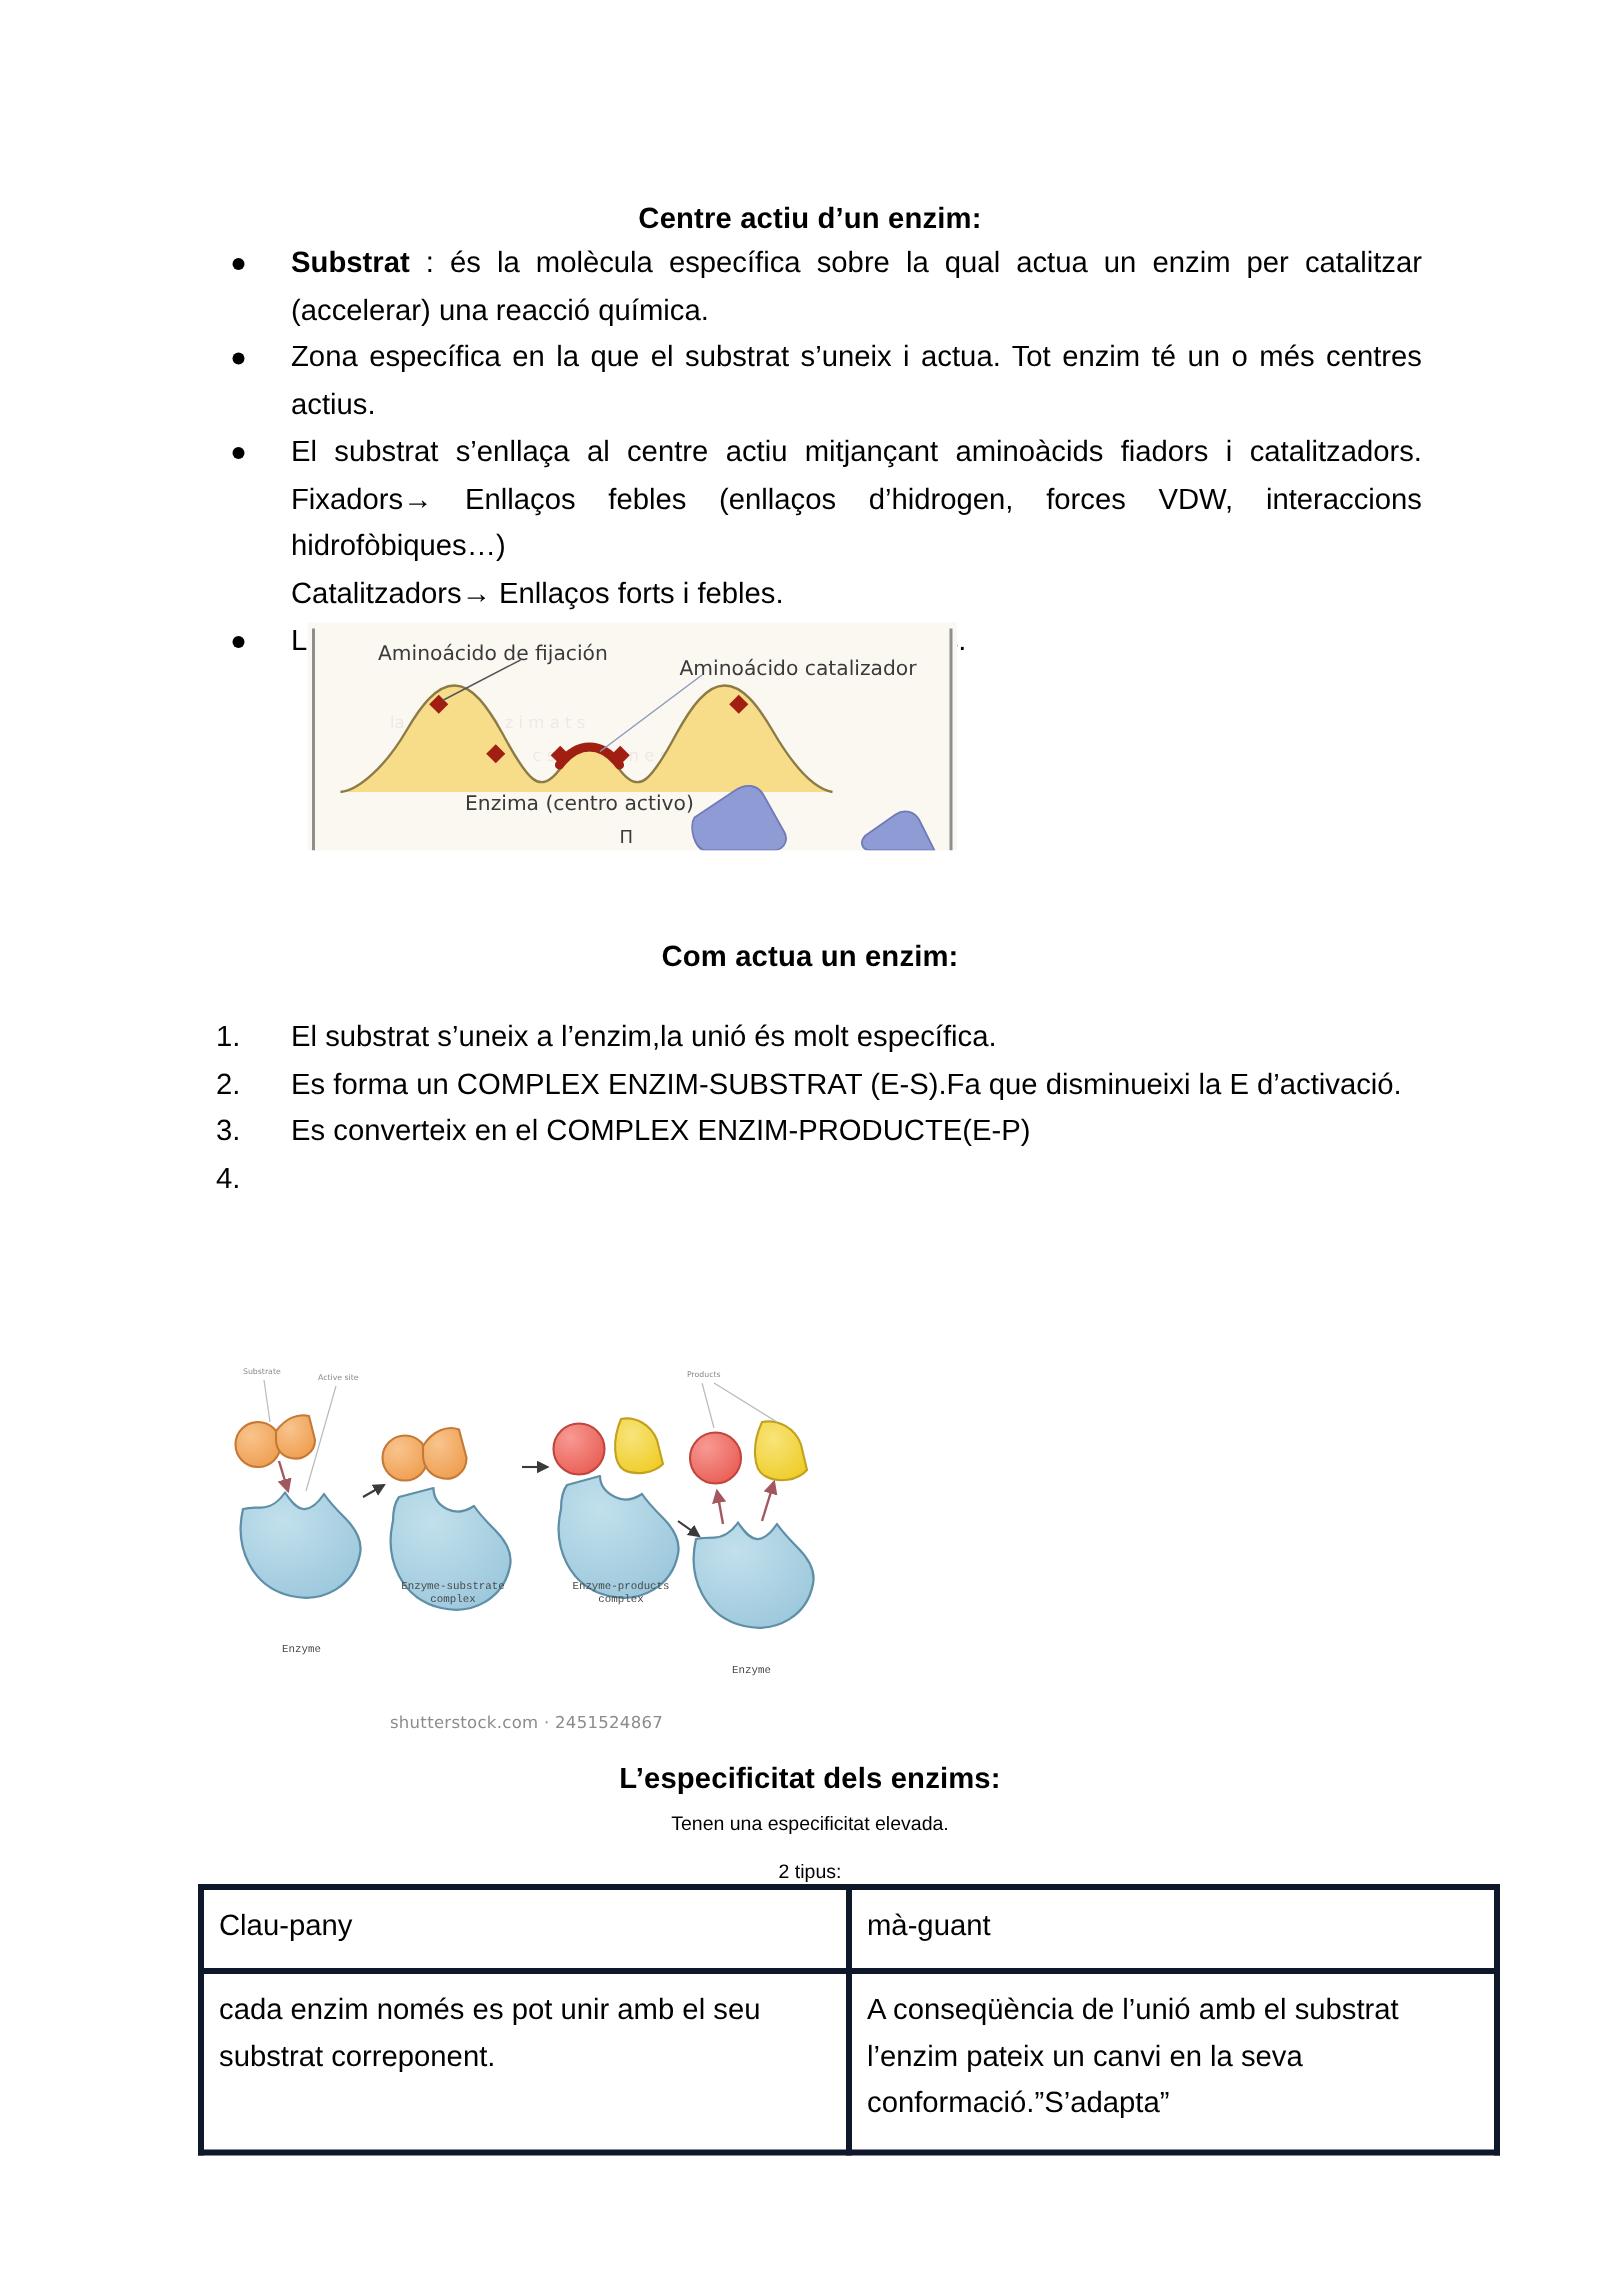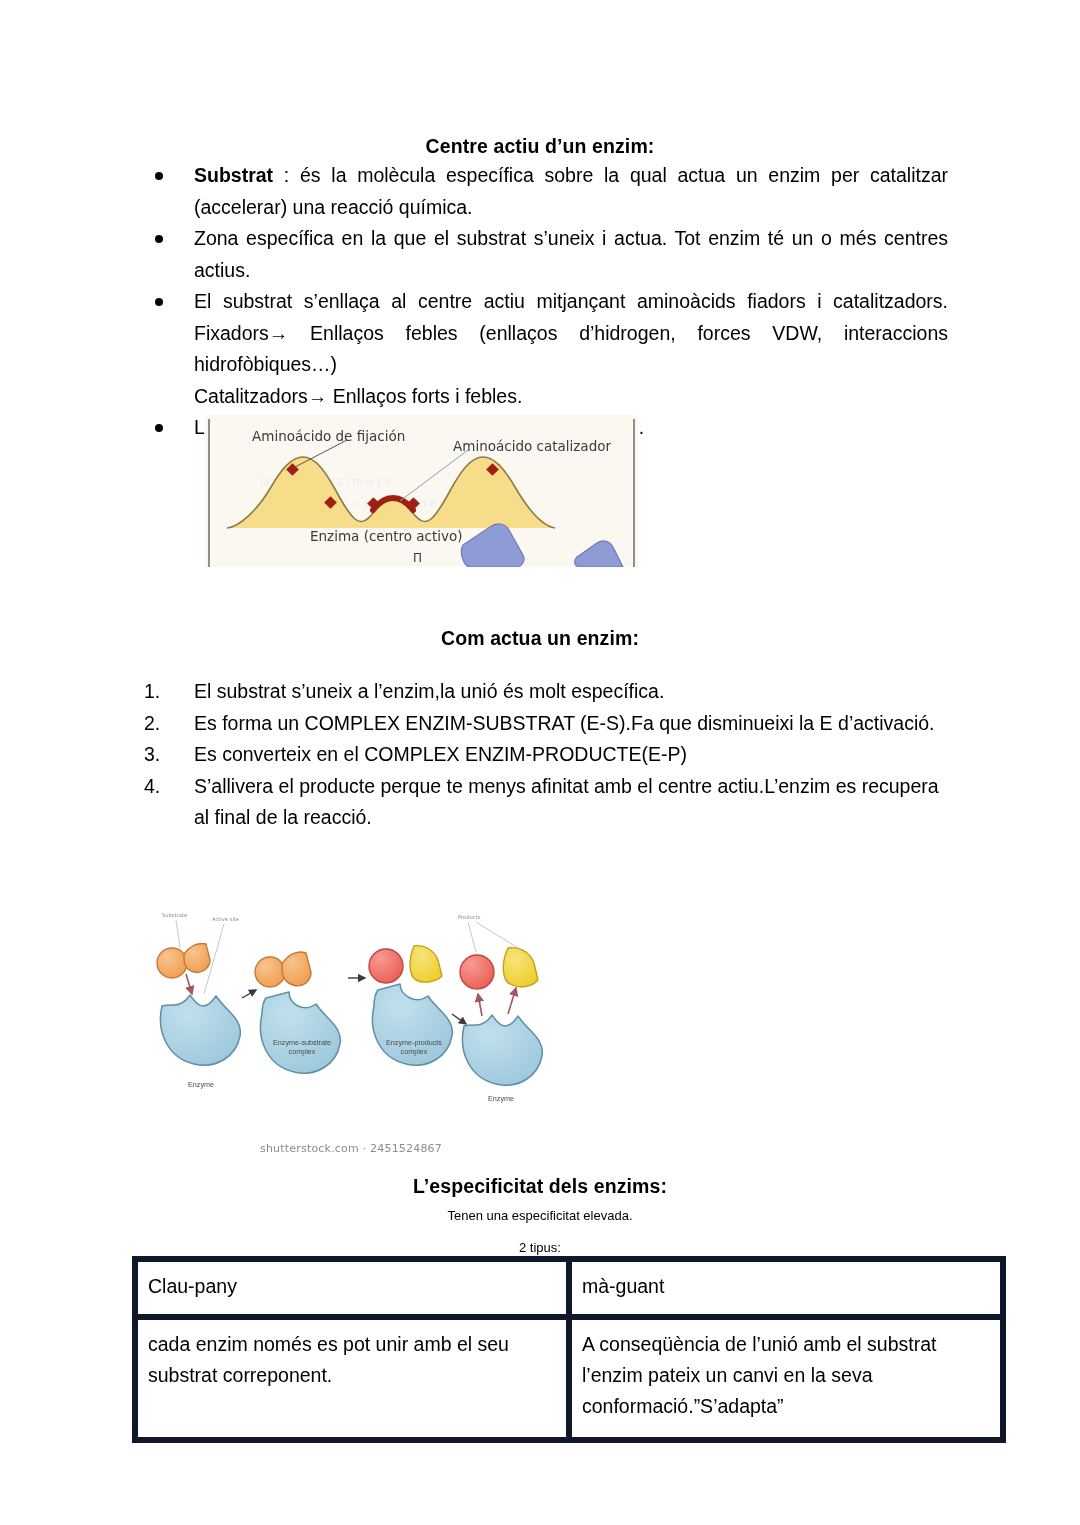--- a/index.html
+++ b/index.html
@@ -126,26 +126,27 @@
     position: absolute;
     left: 0; right: 0;
     top: 2px;
     text-align: center;
     font-family: "DejaVu Sans", sans-serif;
     font-size: 15.5px;
     color: #2b2b2b;
   }
   .fig-mech .cap {
     position: absolute;
-    font-family: Liberation Sans, sans-serif;
+    font-family: Liberation Mono, monospace;
     font-size: 7.2px;
     color: #4a4a4a;
     text-align: center;
     white-space: pre-line;
     line-height: 1.28;
+    margin-top: 16px;
   }
   .fig-mech .tiny {
     position: absolute;
     font-family: "DejaVu Sans", sans-serif;
     font-size: 5.2px;
     color: #8a8a8a;
     white-space: nowrap;
   }
   .fig-mech svg { position: absolute; left: 0; top: 0; }
   .watermark {
@@ -168,21 +169,21 @@
   }
 
   
   table.spec {
     border-collapse: collapse;
     width: 816px;
     table-layout: fixed;
     margin: 0;
   }
   table.spec td {
-    border: 6px solid #0f172a;
+    border: 4px solid #0f172a;
     vertical-align: top;
     padding: 9px 10px 12px 10px;
     font-size: 19.5px;
     line-height: 31px;
   }
   table.spec td.c1 { width: 408px; }
   table.spec td.c2 { width: 408px; }
   table.spec tr.body-row td { height: 96px; }
 </style>
 </head>
@@ -282,21 +283,20 @@
       <li>
         <span class="num">2.</span>
         <span>Es forma un COMPLEX ENZIM-SUBSTRAT (E-S).Fa que disminueixi la E d’activació.</span>
       </li>
       <li>
         <span class="num">3.</span>
         <span>Es converteix en el COMPLEX ENZIM-PRODUCTE(E-P)</span>
       </li>
       <li>
         <span class="num">4.</span>
-        <span>S’allivera el producte perque te menys afinitat amb el centre actiu.L’enzim es recupera al final de la reacció.</span>
       </li>
     </ol>
   </div>
 
   <div class="fig-mech">
 
 
     <svg width="410" height="258" viewBox="0 0 410 258">
       <defs>
         <radialGradient id="gOr" cx="35%" cy="30%" r="75%">

